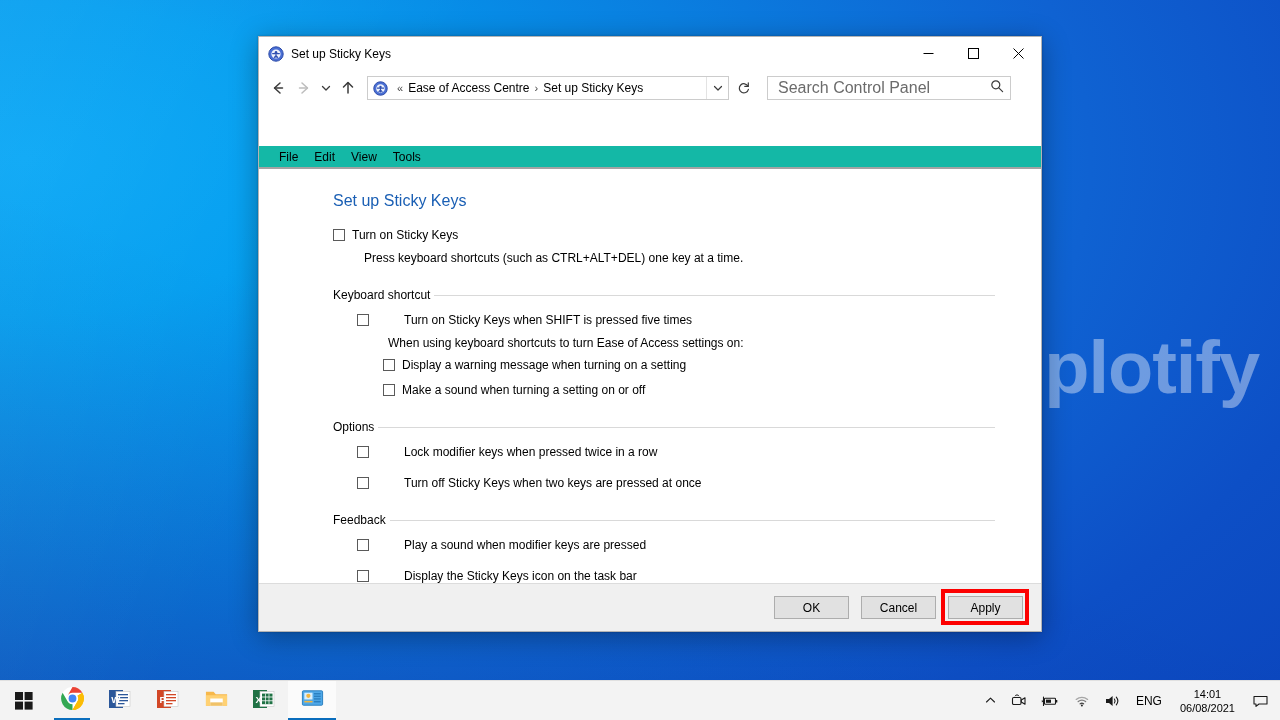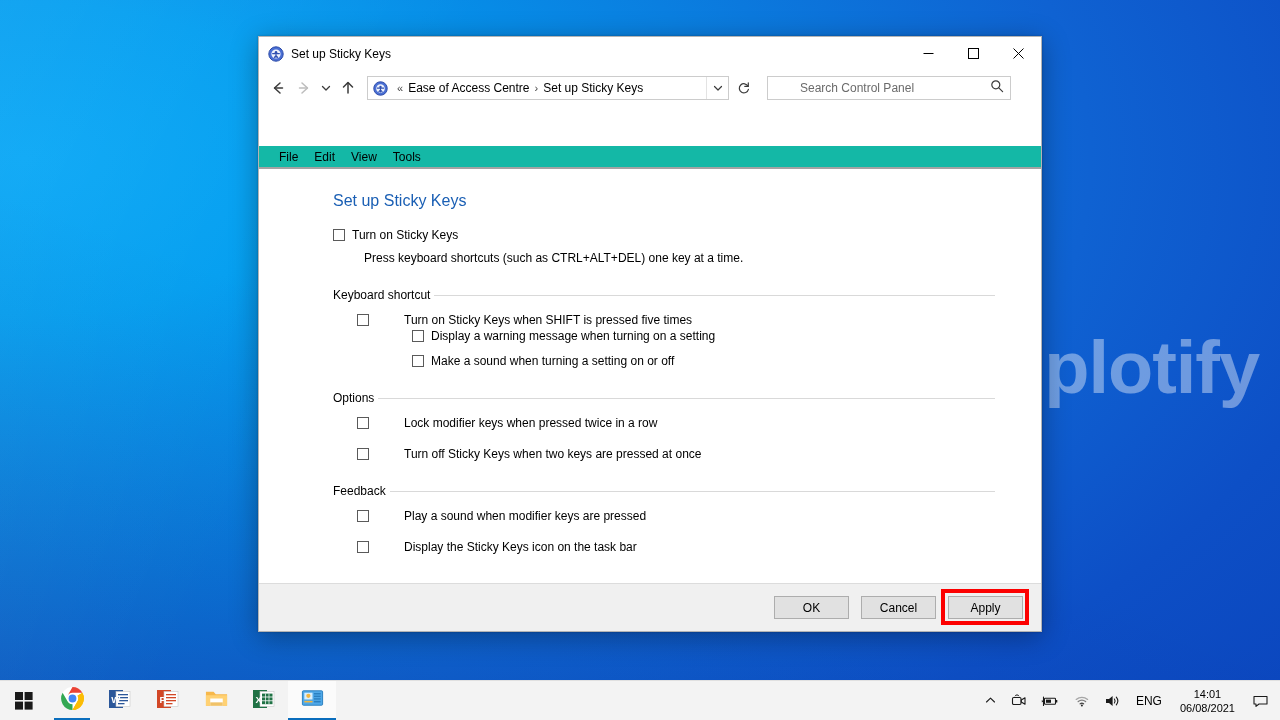--- a/index.html
+++ b/index.html
@@ -117,25 +117,24 @@
     width: 244px; height: 24px;
     margin-left: 10px;
     border: 1px solid #cccccc;
     background: #fff;
     display: flex; align-items: center;
     padding: 0 6px 0 8px;
   }
   .searchbox input {
     border: 0; outline: 0;
     flex: 1;
-    font-size: 12px;
+    font-size: 16px;
     font-family: "Liberation Sans", sans-serif;
     color: #ec4899;
     background: transparent;
-    margin-left: 22px;
   }
   .searchbox input::placeholder { color: #6b6b6b; }
 
   
   .menubar {
     height: 23px;
     display: flex; align-items: center;
     padding-left: 12px;
     border-bottom: 2px solid #a3a3a3;
     flex: 0 0 auto;
@@ -196,21 +195,21 @@
     font-size: 12px; color: #000;
     white-space: nowrap;
   }
   .group-header .gh-line {
     flex: 1 1 auto;
     height: 1px;
     background: #d9d9d9;
     margin-left: 4px;
   }
   .indent1 { margin-left: 24px; gap: 28px; }
-  .indent2 { margin-left: 79px; }
+  .indent2 { margin-left: 50px; }
   .sub-note {
     font-size: 12px; color: #000;
     margin: 8px 0 7px 55px;
   }
   .gap { height: 9px; }
   .gap-lg { height: 15px; }
 
   
   .footer {
     flex: 0 0 auto;
@@ -426,20 +425,21 @@
       <div class="desc">Press keyboard shortcuts (such as CTRL+ALT+DEL) one key at a time.</div>
 
       <div class="group-header">
         <span class="gh-text">Keyboard shortcut</span>
         <span class="gh-line"></span>
       </div>
       <div class="row indent1">
         <span class="cb"></span>
         <span class="cb-label">Turn on Sticky Keys when SHIFT is pressed five times</span>
       </div>
+      <div class="sub-note">When using keyboard shortcuts to turn Ease of Access settings on:</div>
       <div class="row indent2">
         <span class="cb"></span>
         <span class="cb-label">Display a warning message when turning on a setting</span>
       </div>
       <div class="gap"></div>
       <div class="row indent2">
         <span class="cb"></span>
         <span class="cb-label">Make a sound when turning a setting on or off</span>
       </div>
 

